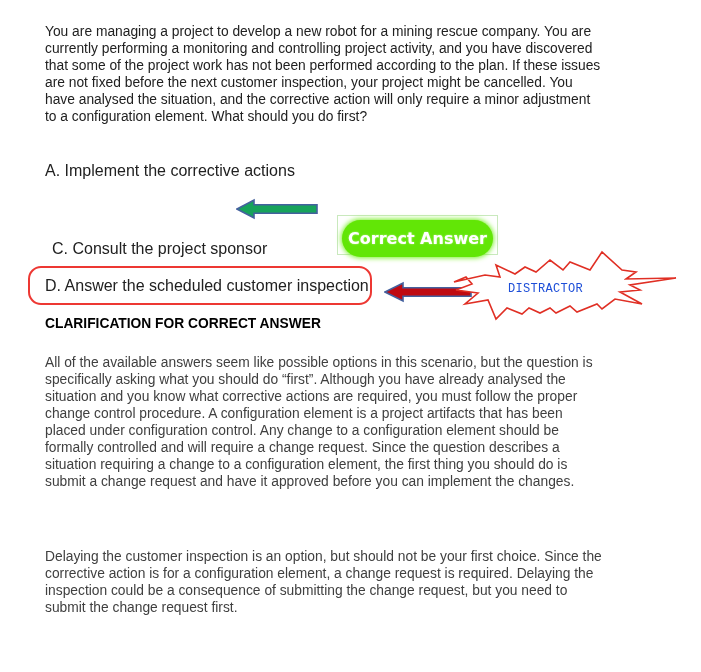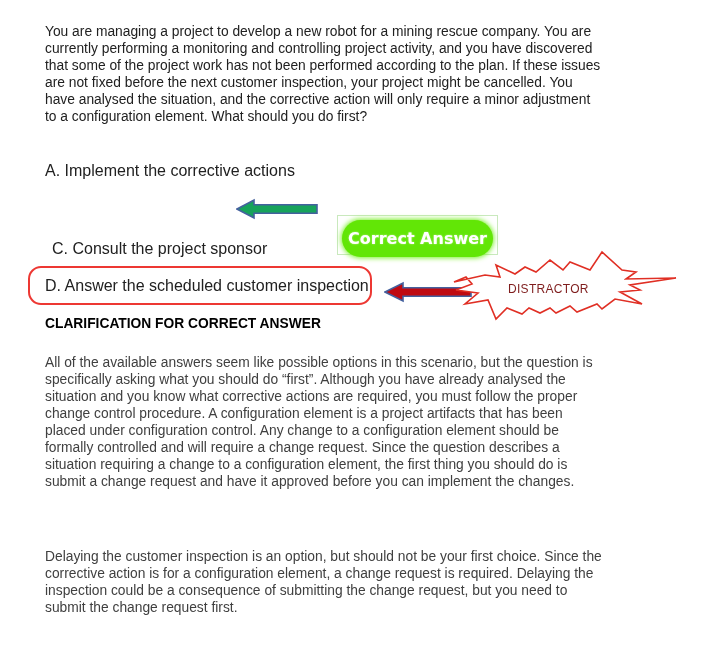--- a/index.html
+++ b/index.html
@@ -72,22 +72,23 @@
   
   .red-arrow{ position:absolute; left:384px; top:281px; }
   .red-arrow polygon{ fill:#bf0a11; stroke:#44619e; stroke-width:1.6; }
 
   
   .burst{ position:absolute; left:452px; top:249px; }
   .burst polygon{ fill:#ffffff; stroke:#e02f24; stroke-width:1.6; stroke-linejoin:miter; }
   .distractor-label{
     position:absolute; left:508px; top:282px;
     font-size:12px; letter-spacing:.3px;
-    color:#7f1d1d;
+    color:#1d4ed8;
     white-space:nowrap;
+    font-family:Liberation Mono, monospace;
   }
 
   .clar-heading{
     position:absolute; left:45px; top:316px;
     margin:0;
     font-size:13.8px; font-weight:bold;
     color:#000000;
     white-space:nowrap;
   }
   .green{ color:#404040; }

